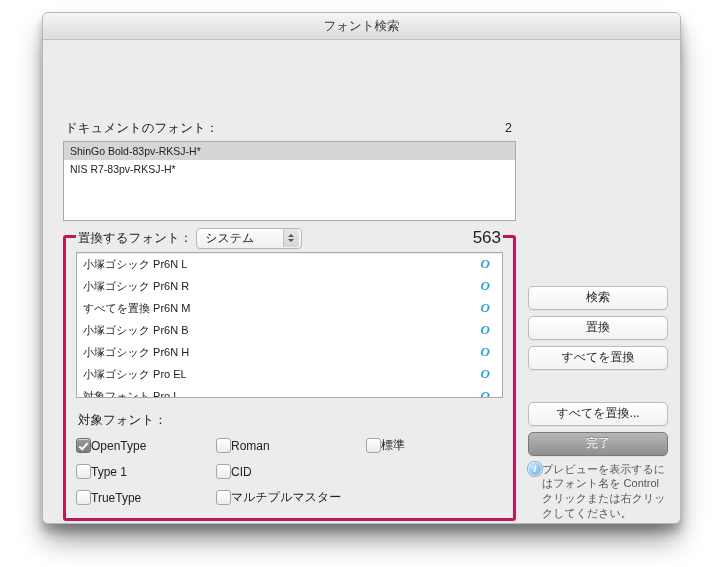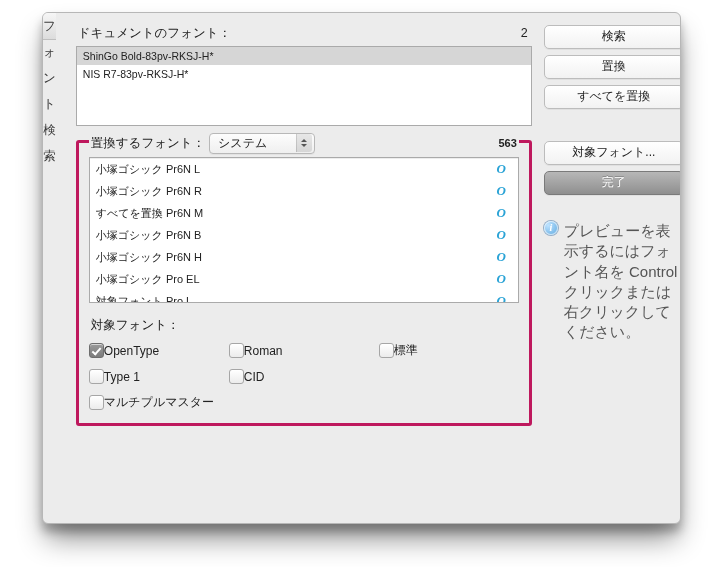--- a/index.html
+++ b/index.html
@@ -15,36 +15,37 @@
     position:absolute;
     left:42px;
     top:12px;
     width:637px;
     height:510px;
     background:#ececec;
     border:1px solid #b7b7b7;
     border-radius:6px;
     box-shadow:0 18px 28px -4px rgba(0,0,0,0.45),0 8px 10px rgba(0,0,0,0.25);
     display:flex;
-    flex-direction:row;
+    flex-direction:column;
     overflow:hidden;
   }
   .titlebar{
     height:26px;
     line-height:26px;
     font-size:12.5px;
     text-align:center;
     background:linear-gradient(#f6f6f6,#dcdcdc);
     border-bottom:1px solid #bfbfbf;
     color:#3a3a3a;
   }
   .content{
     flex:1;
     display:flex;
-    padding:12px 12px 12px 20px;
+    padding:12px 12px 2px 20px;
+    align-items:flex-end;
   }
   .left{flex:1;display:flex;flex-direction:column;min-width:0;}
   .right{width:140px;flex:none;padding-left:12px;display:flex;flex-direction:column;gap:6px;}
 
   .doc-label-row{display:flex;align-items:baseline;justify-content:space-between;padding:0 4px 4px 2px;font-size:12.5px;}
 
   .listbox{
     background:#fff;
     border:1px solid #aaa;
     box-shadow:inset 0 1px 0 rgba(0,0,0,.07);
@@ -99,21 +100,21 @@
     border-radius:0 3px 3px 0;
     position:relative;
   }
   .popup .arrows::before,.popup .arrows::after{
     content:"";
     position:absolute;left:4px;
     border:3px solid transparent;
   }
   .popup .arrows::before{top:2px;border-bottom-color:#555;}
   .popup .arrows::after{bottom:2px;border-top-color:#555;}
-  .legend-count{margin-left:auto;font-size:11px;font-weight:bold;}
+  .legend-count{margin-left:auto;font-size:17px;}
 
   #repl-list{height:144px;margin-top:8px;overflow:auto;position:relative;}
   #repl-list .listrow{display:flex;align-items:center;height:18px;font-size:11px;gap:16px;}
   #repl-list .listrow .o{
     margin-left:auto;
     font-family:"Times New Roman","Palatino",serif;
     font-style:italic;
     font-weight:bold;
     font-size:13px;
     color:#2aa3d6;
@@ -155,21 +156,21 @@
     box-shadow:0 1px 0 rgba(0,0,0,.05);
   }
   .btn.primary{
     background:linear-gradient(#b7b7b7,#8f8f8f);
     border-color:#7a7a7a;
     color:#fff;
     text-shadow:0 -1px 0 rgba(0,0,0,.25);
   }
   .spacer{height:20px;}
   .hint{
-    display:flex;gap:6px;margin-top:20px;font-size:15px;color:#555;line-height:1.35;
+    display:flex;gap:0;margin-top:0;font-size:11px;color:#555;line-height:1.35;
   }
   .hint .info-icon{
     flex:none;width:14px;height:14px;border-radius:50%;
     background:radial-gradient(circle at 30% 30%,#bfe3ff,#5aa7df);
     position:relative;
     box-shadow:inset 0 0 0 1px rgba(255,255,255,.6),0 0 0 1px rgba(60,110,160,.5);
   }
   .hint .info-icon::after{
     content:"i";position:absolute;inset:0;text-align:center;line-height:14px;
     font-family:Georgia,serif;font-style:italic;font-weight:bold;color:#fff;font-size:10px;
@@ -253,33 +254,37 @@
                 <span class="box"></span>
                 <span>Type 1</span>
               </div>
               <div class="check">
                 <span class="box"></span>
                 <span>CID</span>
               </div>
               <div></div>
               <div class="check">
                 <span class="box"></span>
+                <span>TrueType</span>
+              </div>
+              <div class="check">
+                <span class="box"></span>
                 <span>マルチプルマスター</span>
               </div>
             </div>
         </div>
       </div>
     </div>
 
     <div class="right">
       <div class="btn">検索</div>
       <div class="btn">置換</div>
       <div class="btn">すべてを置換</div>
       <div class="spacer"></div>
-      <div class="btn">対象フォント...</div>
+      <div class="btn">すべてを置換...</div>
       <div class="btn primary">完了</div>
 
       <div class="hint">
         <span class="info-icon"></span>
         <span>プレビューを表示するにはフォント名を Control クリックまたは右クリックしてください。</span>
       </div>
     </div>
   </div>
 </div>
 

